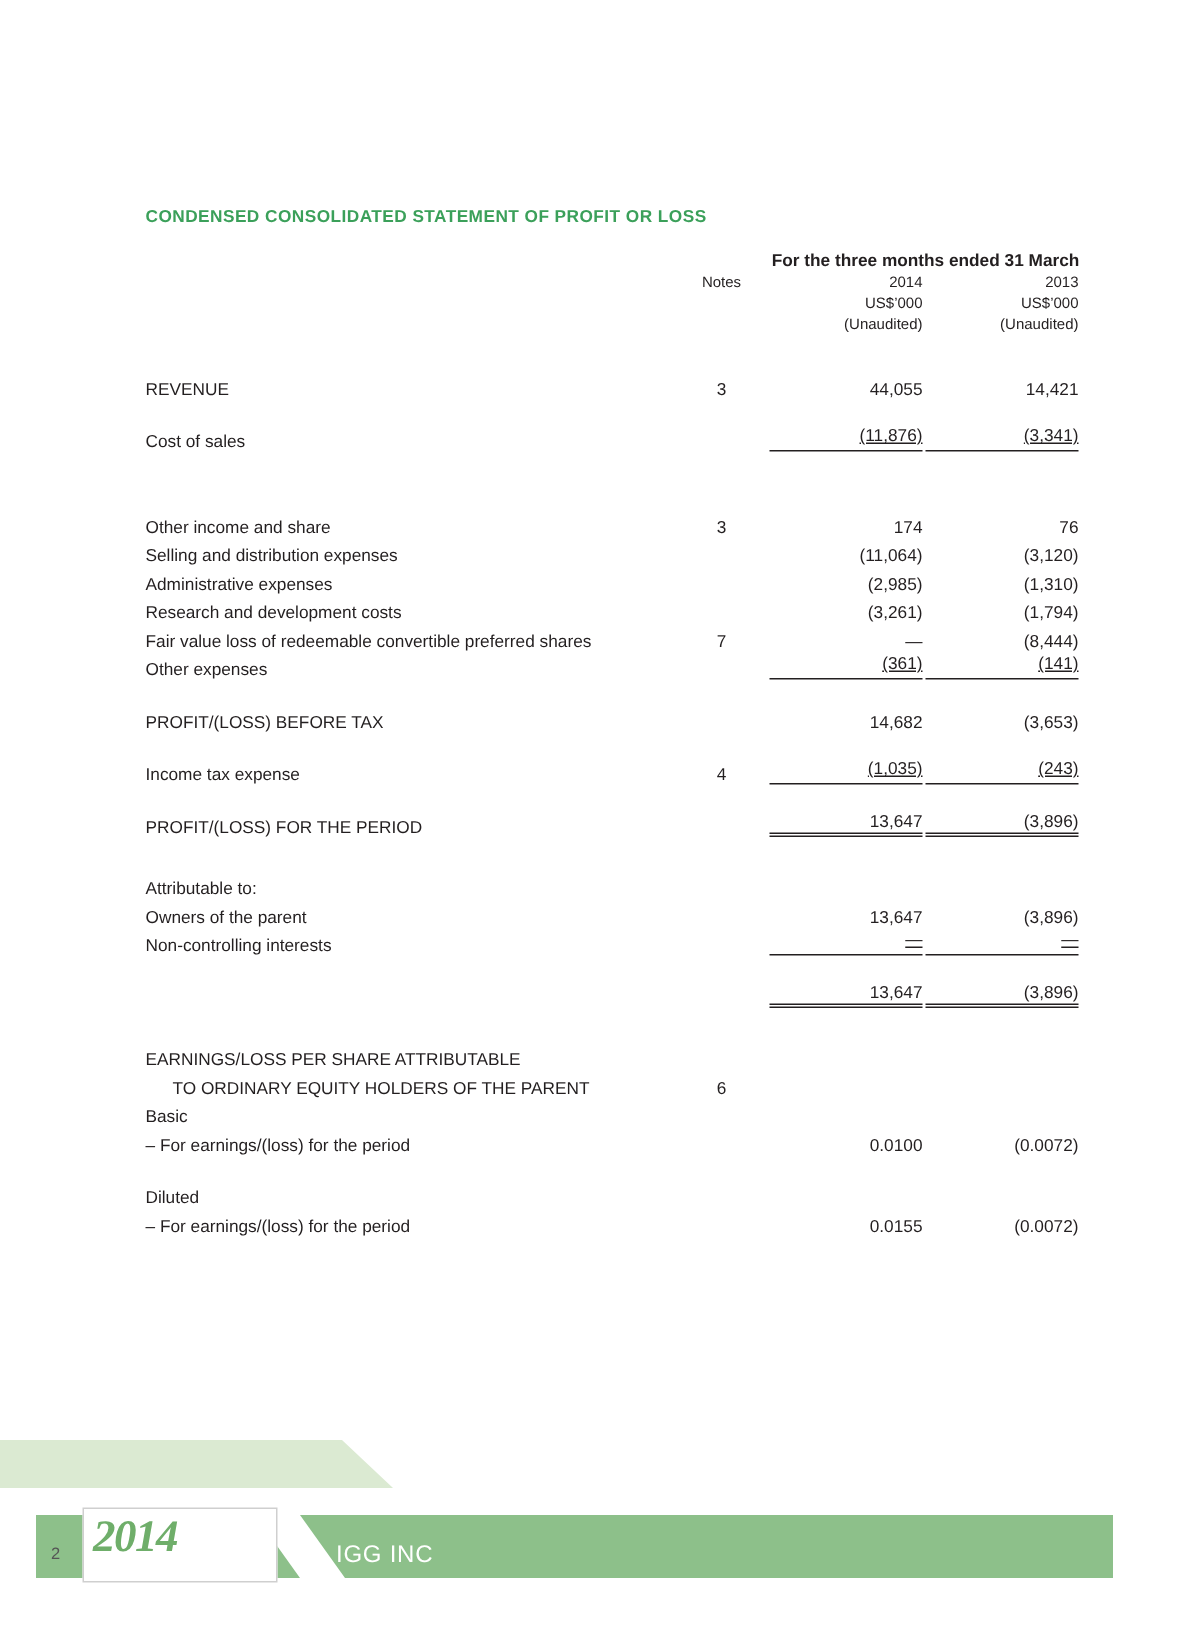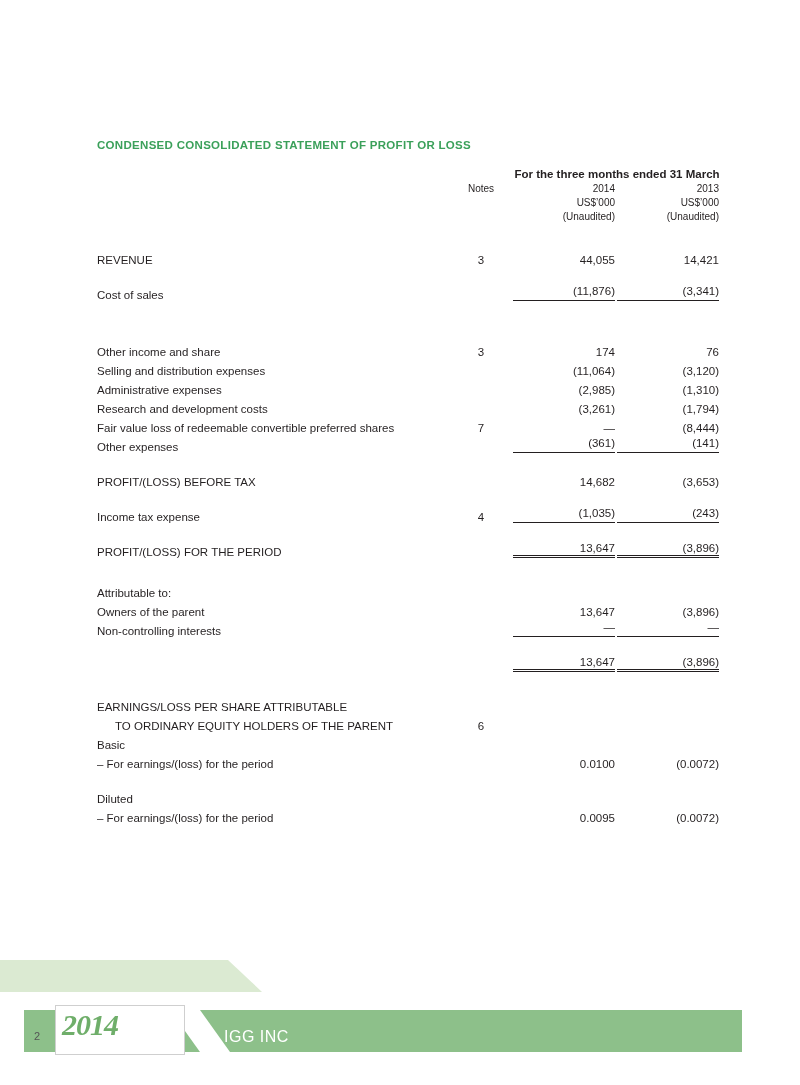--- a/index.html
+++ b/index.html
@@ -60,20 +60,21 @@
 
   tr.line td { height: 19px; }
   tr.line td.c-label { padding-right: 6px; }
   td.bold { font-weight: bold; }
   td.indent { padding-left: 18px !important; }
 
   .num-underline {
     display: block;
     border-bottom: 1px solid #231f20;
     padding-bottom: 3px;
+    text-decoration: underline;
   }
   .dbl-under {
     display: block;
     height: 3px;
     border-top: 1px solid #231f20;
     border-bottom: 1px solid #231f20;
     margin-top: 1px;
   }
 
   
@@ -363,21 +364,21 @@
 
       <tr class="line">
         <td class="c-label">Diluted</td>
         <td class="c-notes"></td>
         <td class="c-cur"></td>
         <td class="c-prev"></td>
       </tr>
       <tr class="line">
         <td class="c-label">– For earnings/(loss) for the period</td>
         <td class="c-notes"></td>
-        <td class="c-cur bold">0.0095</td>
+        <td class="c-cur bold">0.0155</td>
         <td class="c-prev">(0.0072)</td>
       </tr>
     </tbody>
   </table>
 
   <div class="footer-wrap">
     <div class="chev-pale"></div>
     <div class="band-green"></div>
     <div class="band-left-white"></div>
     <div class="band-chevron"></div>

